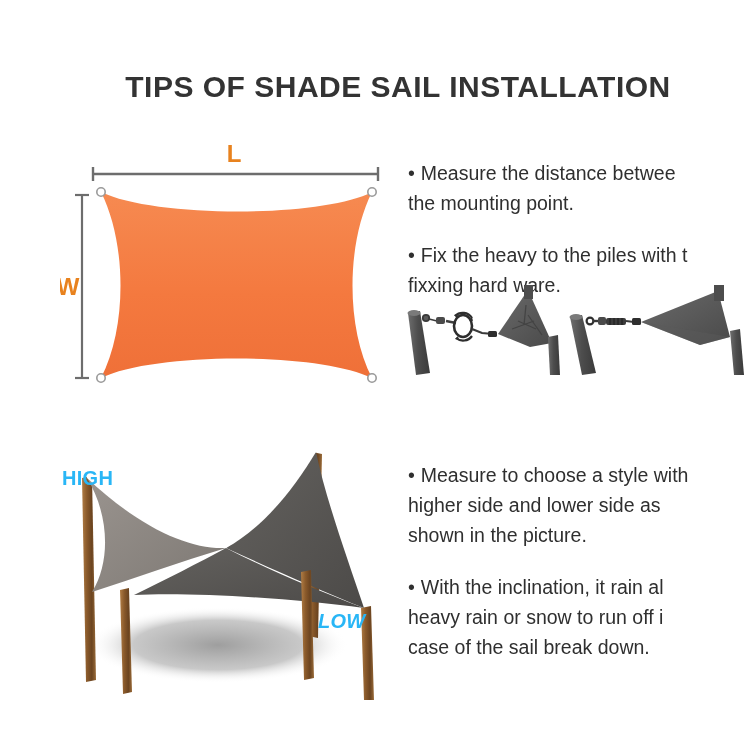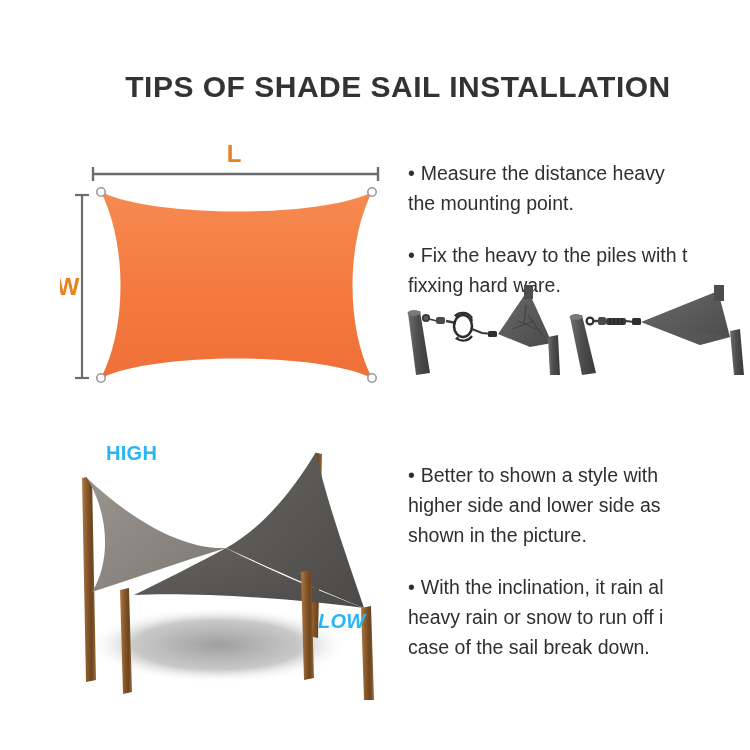--- a/index.html
+++ b/index.html
@@ -78,21 +78,21 @@
   }
 
   .label-high, .label-low {
     position: absolute;
     font-family: "Liberation Sans", sans-serif;
     font-weight: bold;
     font-size: 20px;
     color: #29b6f6;
     letter-spacing: 0.3px;
   }
-  .label-high { left: 62px; top: 442px; margin-left: 44px; }
+  .label-high { left: 62px; top: 467px; }
   .label-low  { left: 318px; top: 610px; font-style: italic; }
 </style>
 </head>
 <body>
 
 <div id="page">
 
   <div id="title">TIPS OF SHADE SAIL INSTALLATION</div>
 
   <div class="panel" id="sail-rect-panel">
@@ -131,21 +131,21 @@
       </g>
 
       <text x="174" y="22" fill="#e8821e" font-family="Liberation Sans, sans-serif" font-size="24" font-weight="bold" text-anchor="middle">L</text>
 
       <text x="8" y="155" fill="#e8821e" font-family="Liberation Sans, sans-serif" font-size="24" font-weight="bold" text-anchor="middle">W</text>
     </svg>
   </div>
 
   <div class="text-block" id="text-top">
     <p class="bullet-para">
-      <span class="bullet-line"><span class="bullet-dot">•</span> <span>Measure the distance heavy</span></span>
+      <span class="bullet-line"><span class="bullet-dot">•</span> <span>Measure the distance betwee</span></span>
       <span class="bullet-line">the mounting point.</span>
     </p>
     <p class="bullet-para">
       <span class="bullet-line"><span class="bullet-dot">•</span> <span>Fix the heavy to the piles with t</span></span>
       <span class="bullet-line">fixxing hard ware.</span>
     </p>
   </div>
 
   <div class="panel" id="hardware-panel">
     <svg width="350" height="90" viewBox="0 0 350 90" xmlns="http://www.w3.org/2000/svg">
@@ -289,21 +289,21 @@
       <path d="M 271,142 L 281,140 L 284,248 L 274,250 Z" fill="url(#postWood)"></path>
       <path d="M 331,178 L 341,176 L 344,270 L 334,270 Z" fill="url(#postWood)"></path>
     </svg>
   </div>
 
   <div class="label-high">HIGH</div>
   <div class="label-low">LOW</div>
 
   <div class="text-block" id="text-bottom">
     <p class="bullet-para">
-      <span class="bullet-line"><span class="bullet-dot">•</span> <span>Better to shown a style with</span></span>
+      <span class="bullet-line"><span class="bullet-dot">•</span> <span>Measure to choose a style with</span></span>
       <span class="bullet-line">higher side and lower side as</span>
       <span class="bullet-line">shown in the picture.</span>
     </p>
     <p class="bullet-para">
       <span class="bullet-line"><span class="bullet-dot">•</span> <span>With the inclination, it rain al</span></span>
       <span class="bullet-line">heavy rain or snow to run off i</span>
       <span class="bullet-line">case of the sail break down.</span>
     </p>
   </div>
 

